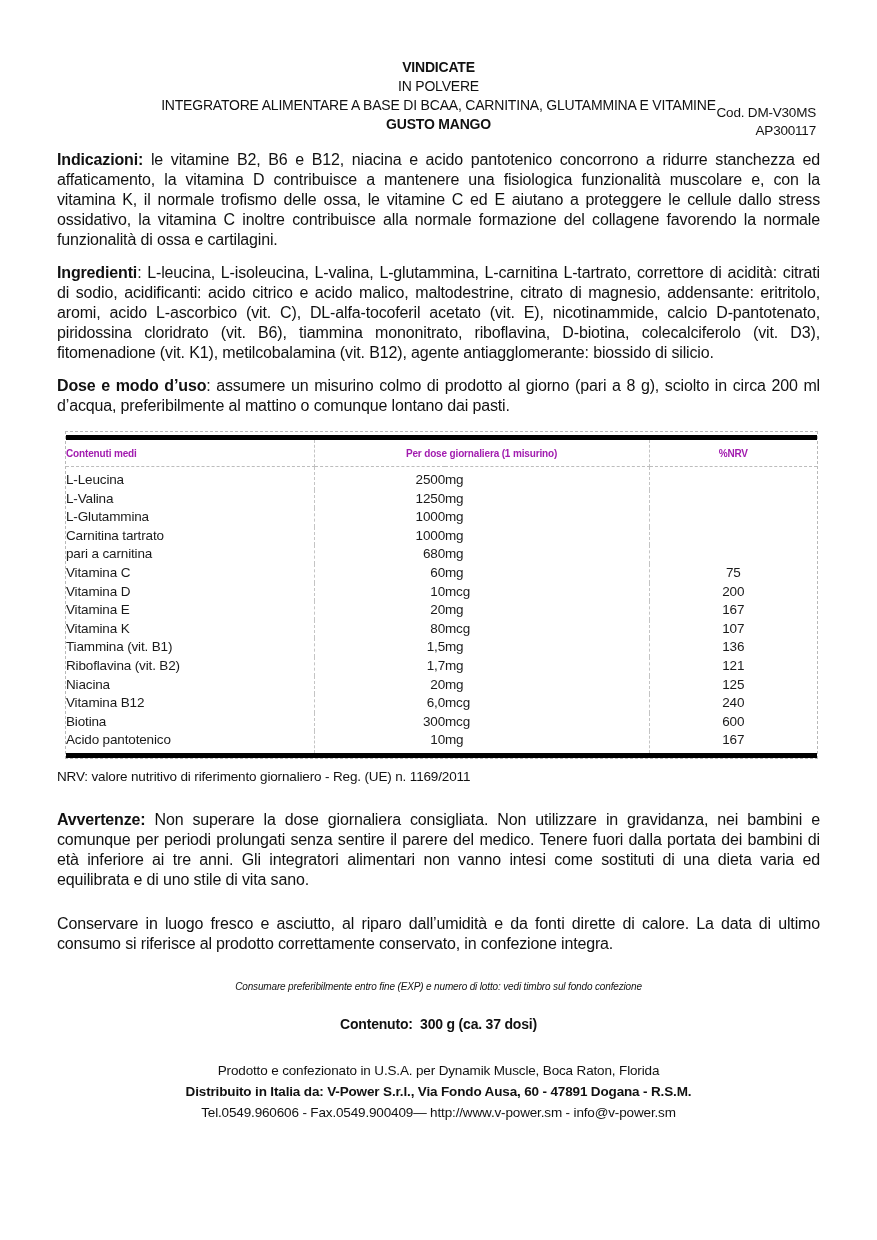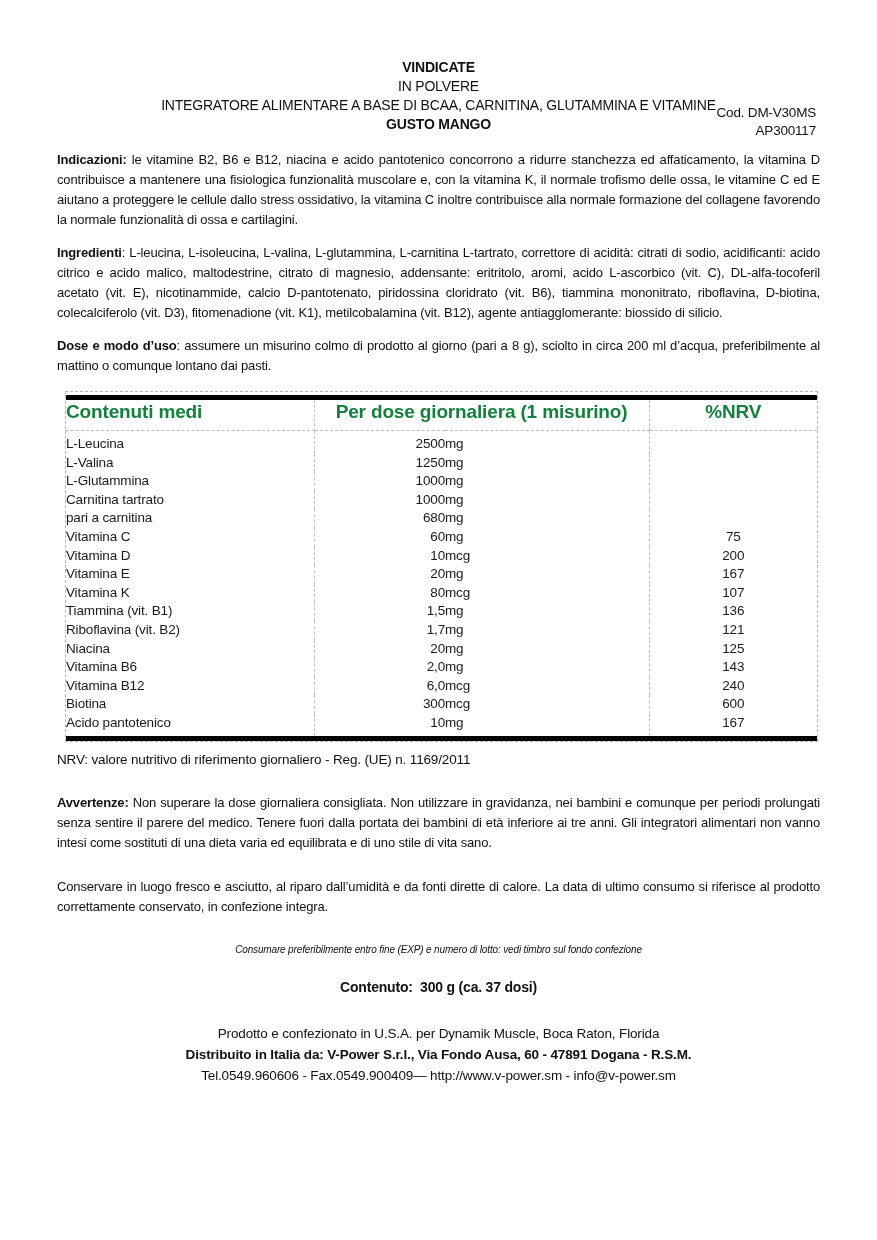--- a/index.html
+++ b/index.html
@@ -8,38 +8,38 @@
     font-family:"Liberation Sans",sans-serif;color:#111;
   }
   .content{position:absolute;left:57px;top:58px;width:763px;}
   .hdr{text-align:center;font-size:14px;line-height:19px;letter-spacing:-0.2px;}
   .bold{font-weight:bold;}
   .codes{
     position:absolute;right:4px;top:46px;text-align:right;
     font-size:13.5px;line-height:18px;letter-spacing:-0.2px;
   }
   .para{
-    font-size:13px;line-height:20px;text-align:justify;letter-spacing:-0.15px;
+    font-size:16px;line-height:20px;text-align:justify;letter-spacing:-0.15px;
     margin:12px 0 13px 0;
   }
   .para .lbl{font-weight:bold;}
   .sec-indicazioni{margin-top:16px;}
   
   .tblwrap{
     margin:15px 0 0 8px;width:751px;border:1px dashed #b8b8b8;background:#fff;
   }
   .bar{height:5px;background:#000;}
   .bar-top{margin-top:3px;}
   table.nutri{
     width:100%;border-collapse:collapse;table-layout:fixed;
     font-size:13.5px;letter-spacing:-0.15px;color:#1a1a1a;
   }
   table.nutri th{
-    font-weight:bold;color:#15803d;padding:1px 0 7px 0;
-    border-bottom:1px dashed #bdbdbd;font-size:19px;
+    font-weight:bold;color:#a21caf;padding:8px 0 7px 0;
+    border-bottom:1px dashed #bdbdbd;font-size:10px;
   }
   th.h-name{text-align:left;padding-left:11px;border-right:1px dashed #c4c4c4;}
   th.h-dose{text-align:center;border-right:1px dashed #c4c4c4;}
   th.h-nrv{text-align:center;}
   table.nutri td{padding:1px 0;line-height:16.6px;}
   td.c-name{padding-left:11px;border-right:1px dashed #c4c4c4;overflow:hidden;white-space:nowrap;}
   td.c-val{text-align:right;}
   td.c-unit{padding-left:86px;border-right:1px dashed #c4c4c4;}
   td.c-nrv{text-align:center;}
   tbody tr:first-child td{padding-top:5px;}
@@ -158,26 +158,20 @@
               <td class="c-unit">mg</td>
               <td class="c-nrv">121</td>
             </tr>
             <tr>
               <td class="c-name">Niacina</td>
               <td class="c-val">20</td>
               <td class="c-unit">mg</td>
               <td class="c-nrv">125</td>
             </tr>
             <tr>
-              <td class="c-name">Vitamina B6</td>
-              <td class="c-val">2,0</td>
-              <td class="c-unit">mg</td>
-              <td class="c-nrv">143</td>
-            </tr>
-            <tr>
               <td class="c-name">Vitamina B12</td>
               <td class="c-val">6,0</td>
               <td class="c-unit">mcg</td>
               <td class="c-nrv">240</td>
             </tr>
             <tr>
               <td class="c-name">Biotina</td>
               <td class="c-val">300</td>
               <td class="c-unit">mcg</td>
               <td class="c-nrv">600</td>

